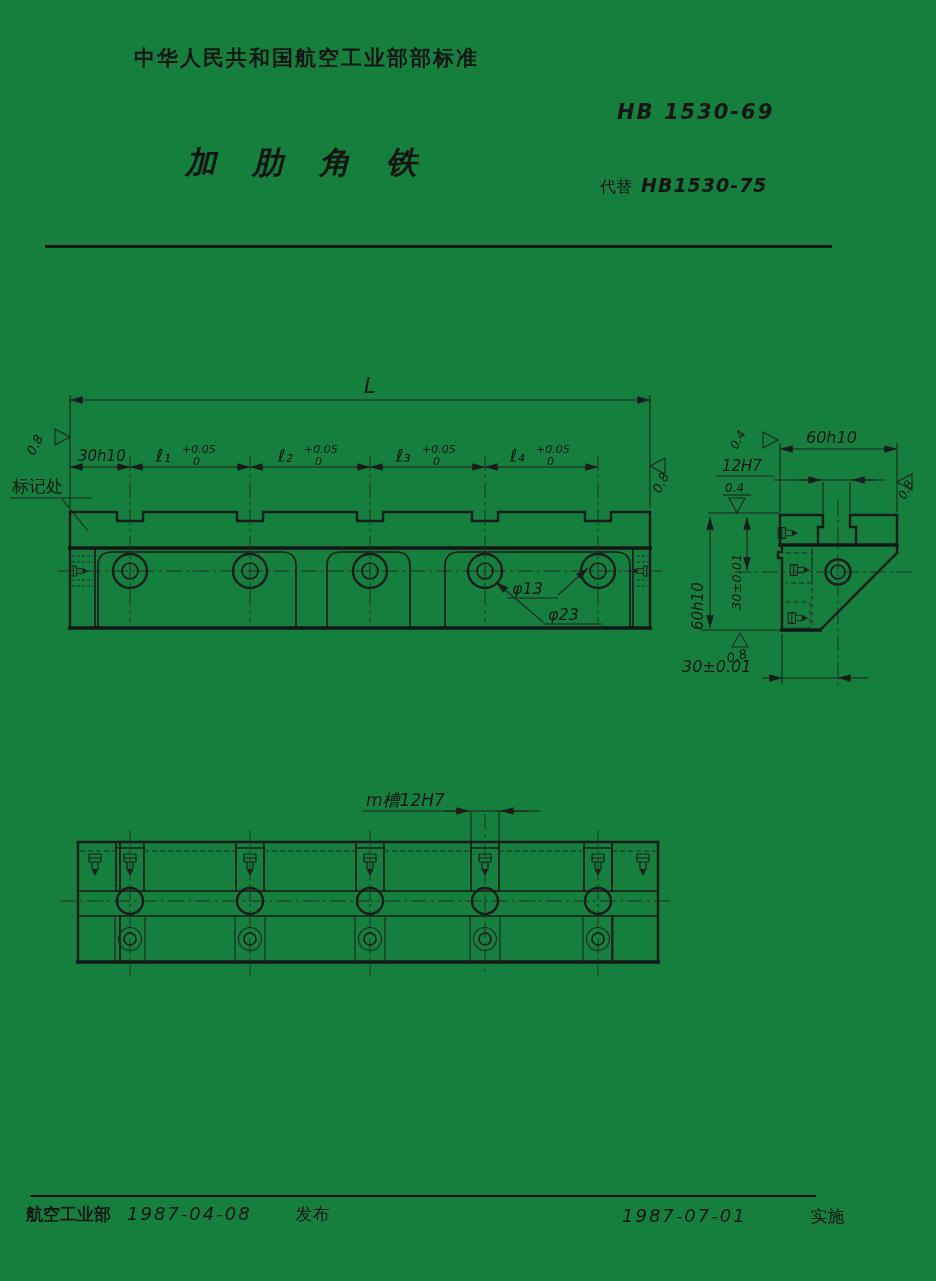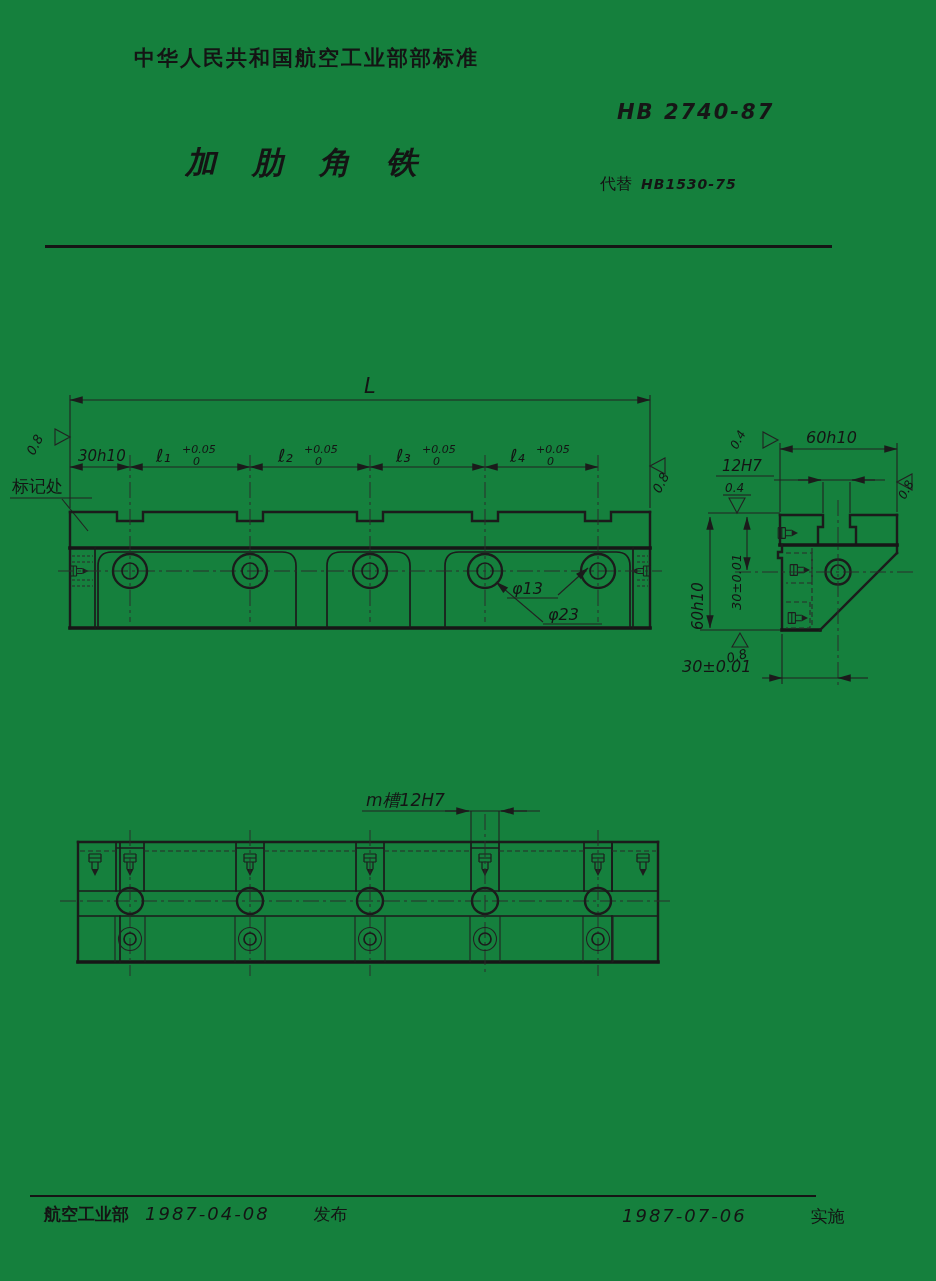--- a/index.html
+++ b/index.html
@@ -4,23 +4,23 @@
 <style>
   html,body{margin:0;padding:0;background:#e8e8e4;}
   #page{position:relative;width:936px;height:1281px;background:#15803d;overflow:hidden;
         font-family:"DejaVu Sans",sans-serif;color:#161616;}
   .abs{position:absolute;white-space:nowrap;}
   .cn{font-family:"DejaVu Sans",sans-serif;color:#141414;}
   #hdr{left:134px;top:44px;font-size:21px;font-weight:bold;letter-spacing:2px;}
   #stdno{left:617px;top:100px;font-size:21px;font-style:italic;font-weight:bold;letter-spacing:2px;}
   #title{left:185px;top:142px;font-size:31px;font-weight:bold;letter-spacing:36px;font-style:italic;}
   #repl{left:600px;top:174px;font-size:16px;}
-  #repl .no{font-style:italic;font-weight:bold;font-size:14px;margin-left:9px;letter-spacing:1px;}
+  #repl .no{font-style:italic;font-weight:bold;font-size:19px;margin-left:9px;letter-spacing:1px;}
   .rule{position:absolute;background:#151515;}
-  #footL{left:44px;top:1203px;font-size:17px;}
+  #footL{left:26px;top:1203px;font-size:17px;}
   #footL .iss{font-weight:bold;}
   #footL .dt{font-style:italic;font-size:18px;margin-left:16px;letter-spacing:2px;}
   #footL .lb{margin-left:44px;}
   #footR{left:622px;top:1205px;font-size:17px;}
   #footR .dt{font-style:italic;font-size:18px;letter-spacing:2px;}
   #footR .lb{margin-left:64px;}
   svg{position:absolute;left:0;top:0;}
   .ol{fill:none;stroke:#1b1b1b;stroke-width:2.4;stroke-linecap:square;}
   .olT{fill:none;stroke:#161616;stroke-width:3.6;stroke-linecap:square;}
   .ol2{fill:none;stroke:#1b1b1b;stroke-width:1.7;stroke-linecap:square;}
@@ -32,21 +32,21 @@
   .tfil{fill:#1d1d1d;stroke:none;}
   text{fill:#141414;font-family:"DejaVu Sans",sans-serif;}
   .d{font-style:italic;}
 </style>
 </head>
 <body>
 
 <div id="page">
 
   <div class="abs cn" id="hdr">中华人民共和国航空工业部部标准</div>
-  <div class="abs" id="stdno">HB 2740-87</div>
+  <div class="abs" id="stdno">HB 1530-69</div>
   <div class="abs cn" id="title">加肋角铁</div>
   <div class="abs cn" id="repl">
     <span>代替</span><span class="no">HB1530-75</span>
   </div>
   <div class="rule" style="left:45px;top:245px;width:787px;height:3px;"></div>
 
   <svg width="936" height="1281" viewBox="0 0 936 1281">
     <defs>
       <marker id="ar" viewBox="0 0 12 8" refX="11.2" refY="4" markerWidth="13" markerHeight="9" orient="auto-start-reverse">
         <path d="M0.5,0.9 L11.5,4 L0.5,7.1 Z" fill="#1b1b1b"></path>
@@ -307,16 +307,16 @@
           <circle class="ol2" cx="598" cy="939" r="6"></circle>
         </g>
     </g>
   </svg>
 
   <div class="rule" style="left:30px;top:1195px;width:786px;height:2px;"></div>
   <div class="abs cn" id="footL">
     <span class="iss">航空工业部</span><span class="dt">1987-04-08</span><span class="lb">发布</span>
   </div>
   <div class="abs cn" id="footR">
-    <span class="dt">1987-07-06</span><span class="lb">实施</span>
+    <span class="dt">1987-07-01</span><span class="lb">实施</span>
   </div>
 
 </div>
 
 </body></html>

